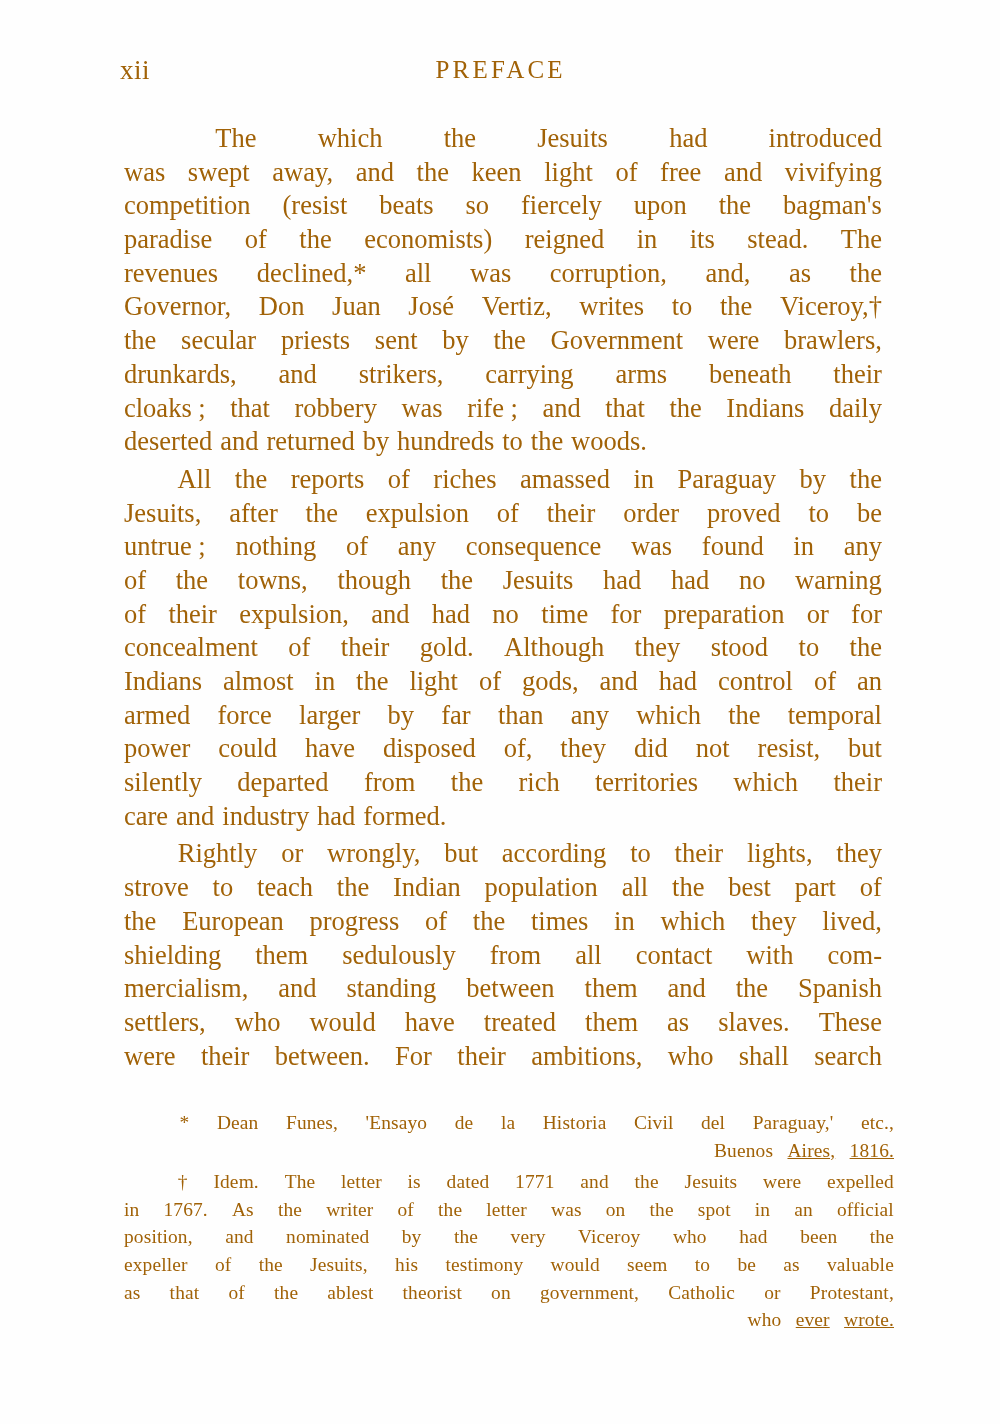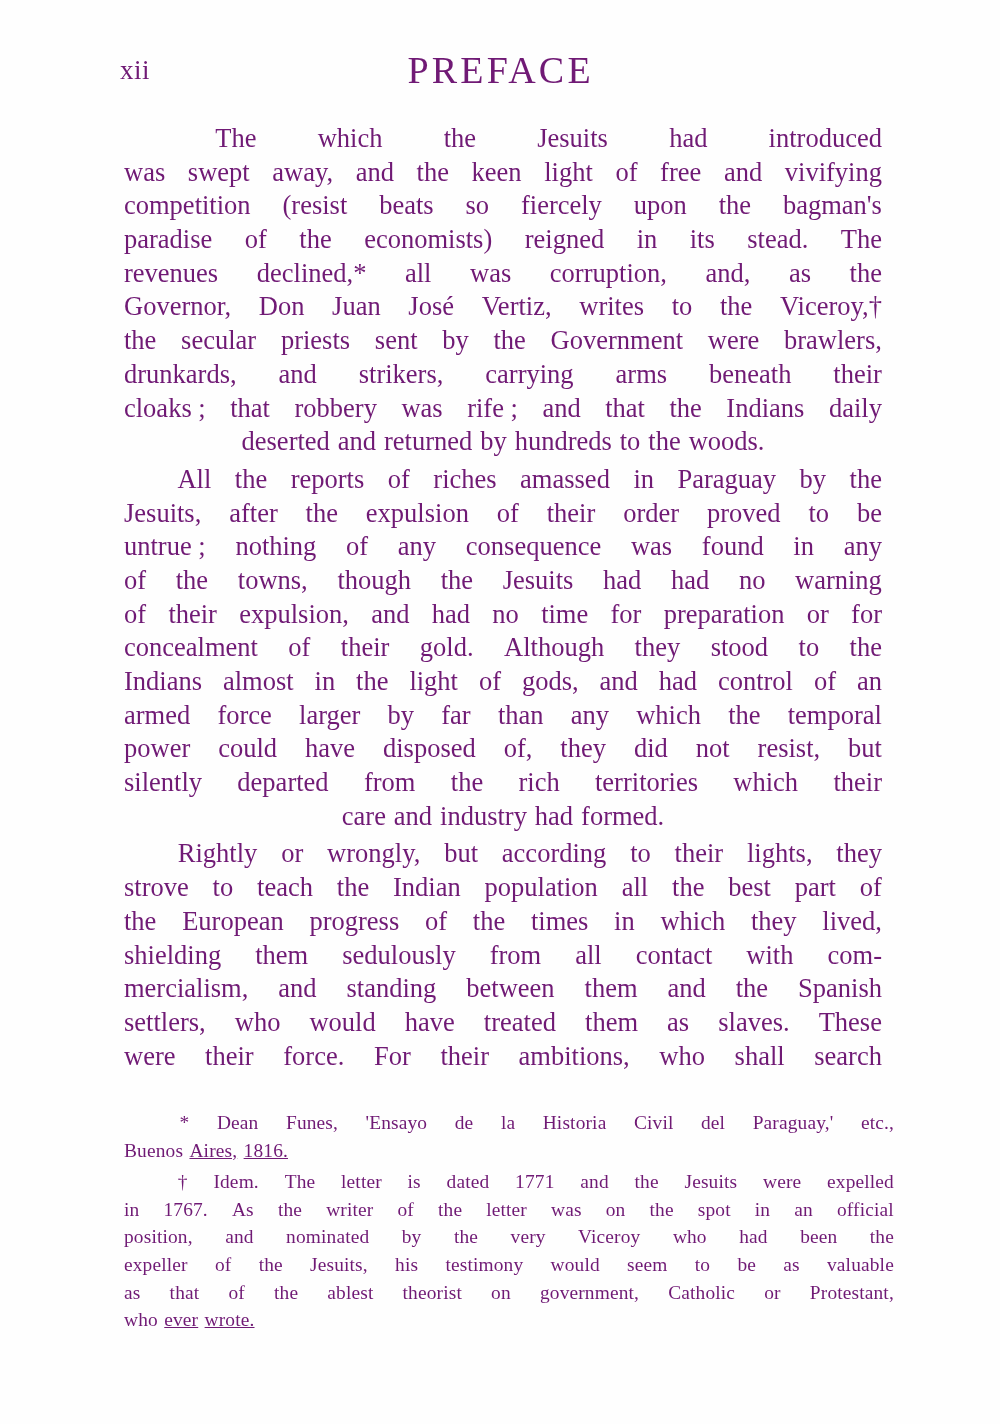--- a/index.html
+++ b/index.html
@@ -7,21 +7,21 @@
     padding: 0;
     background: #ffffff;
   }
   .page {
     position: relative;
     width: 1000px;
     height: 1424px;
     background: #fefefe;
     overflow: hidden;
     font-family: "Liberation Serif", "DejaVu Serif", serif;
-    color: #701a75;
+    color: #a16207;
   }
 
   
   .running-head {
     position: absolute;
     left: 120px;
     top: 52px;
     width: 758px;
     height: 36px;
   }
@@ -32,21 +32,21 @@
     font-size: 27px;
     letter-spacing: 0.5px;
     line-height: 36px;
   }
   .head-title {
     position: absolute;
     left: 0;
     top: 0;
     width: 758px;
     text-align: center;
-    font-size: 38px;
+    font-size: 25px;
     line-height: 36px;
     letter-spacing: 3.2px;
     text-indent: 3.2px;
   }
 
   
   .textblock {
     position: absolute;
     left: 120px;
     top: 118px;
@@ -58,21 +58,21 @@
     width: 758px;
     font-size: 26.5px;
     line-height: 33.7px;
     height: 33.7px;
     white-space: pre;
     align-items: baseline;
   }
   
   .line.j { justify-content: space-between; }
   
-  .line.l { justify-content: center; }
+  .line.l { justify-content: flex-start; }
   .line.l .w + .w { margin-left: 0.30em; }
   .line .ind {
     display: inline-block;
     width: 30px;
     flex: none;
   }
 
   
   .footnotes {
     position: absolute;
@@ -84,21 +84,21 @@
     display: flex;
     width: 770px;
     font-size: 19.4px;
     line-height: 27.6px;
     height: 27.6px;
     white-space: pre;
     align-items: baseline;
     letter-spacing: 0.15px;
   }
   .fnline.j { justify-content: space-between; }
-  .fnline.l { justify-content: flex-start; }
+  .fnline.l { justify-content: flex-end; gap: 8px; }
   .fnline.l .w + .w { margin-left: 0.33em; text-decoration: underline; }
   .fnline .ind {
     display: inline-block;
     width: 28px;
     flex: none;
   }
   .it { }
 </style>
 </head>
 <body>
@@ -136,21 +136,21 @@
         <div class="line j"><span class="w">silently</span><span class="w">departed</span><span class="w">from</span><span class="w">the</span><span class="w">rich</span><span class="w">territories</span><span class="w">which</span><span class="w">their</span></div>
         <div class="line l"><span class="w">care</span><span class="w">and</span><span class="w">industry</span><span class="w">had</span><span class="w">formed.</span></div>
       </div>
       <div class="para">
         <div class="line j"><span class="ind"></span><span class="w">Rightly</span><span class="w">or</span><span class="w">wrongly,</span><span class="w">but</span><span class="w">according</span><span class="w">to</span><span class="w">their</span><span class="w">lights,</span><span class="w">they</span></div>
         <div class="line j"><span class="w">strove</span><span class="w">to</span><span class="w">teach</span><span class="w">the</span><span class="w">Indian</span><span class="w">population</span><span class="w">all</span><span class="w">the</span><span class="w">best</span><span class="w">part</span><span class="w">of</span></div>
         <div class="line j"><span class="w">the</span><span class="w">European</span><span class="w">progress</span><span class="w">of</span><span class="w">the</span><span class="w">times</span><span class="w">in</span><span class="w">which</span><span class="w">they</span><span class="w">lived,</span></div>
         <div class="line j"><span class="w">shielding</span><span class="w">them</span><span class="w">sedulously</span><span class="w">from</span><span class="w">all</span><span class="w">contact</span><span class="w">with</span><span class="w">com-</span></div>
         <div class="line j"><span class="w">mercialism,</span><span class="w">and</span><span class="w">standing</span><span class="w">between</span><span class="w">them</span><span class="w">and</span><span class="w">the</span><span class="w">Spanish</span></div>
         <div class="line j"><span class="w">settlers,</span><span class="w">who</span><span class="w">would</span><span class="w">have</span><span class="w">treated</span><span class="w">them</span><span class="w">as</span><span class="w">slaves.</span><span class="w">These</span></div>
-        <div class="line j"><span class="w">were</span><span class="w">their</span><span class="w">force.</span><span class="w">For</span><span class="w">their</span><span class="w">ambitions,</span><span class="w">who</span><span class="w">shall</span><span class="w">search</span></div>
+        <div class="line j"><span class="w">were</span><span class="w">their</span><span class="w">between.</span><span class="w">For</span><span class="w">their</span><span class="w">ambitions,</span><span class="w">who</span><span class="w">shall</span><span class="w">search</span></div>
       </div>
     </div>
 
   <div class="footnotes">
       <div class="para">
         <div class="fnline j"><span class="ind"></span><span class="w">*</span><span class="w">Dean</span><span class="w">Funes,</span><span class="w">'Ensayo</span><span class="w">de</span><span class="w">la</span><span class="w">Historia</span><span class="w">Civil</span><span class="w">del</span><span class="w">Paraguay,'</span><span class="w">etc.,</span></div>
         <div class="fnline l"><span class="w">Buenos</span><span class="w">Aires,</span><span class="w">1816.</span></div>
       </div>
       <div class="para">
         <div class="fnline j"><span class="ind"></span><span class="w">†</span><span class="w it">Idem.</span><span class="w">The</span><span class="w">letter</span><span class="w">is</span><span class="w">dated</span><span class="w">1771</span><span class="w">and</span><span class="w">the</span><span class="w">Jesuits</span><span class="w">were</span><span class="w">expelled</span></div>

